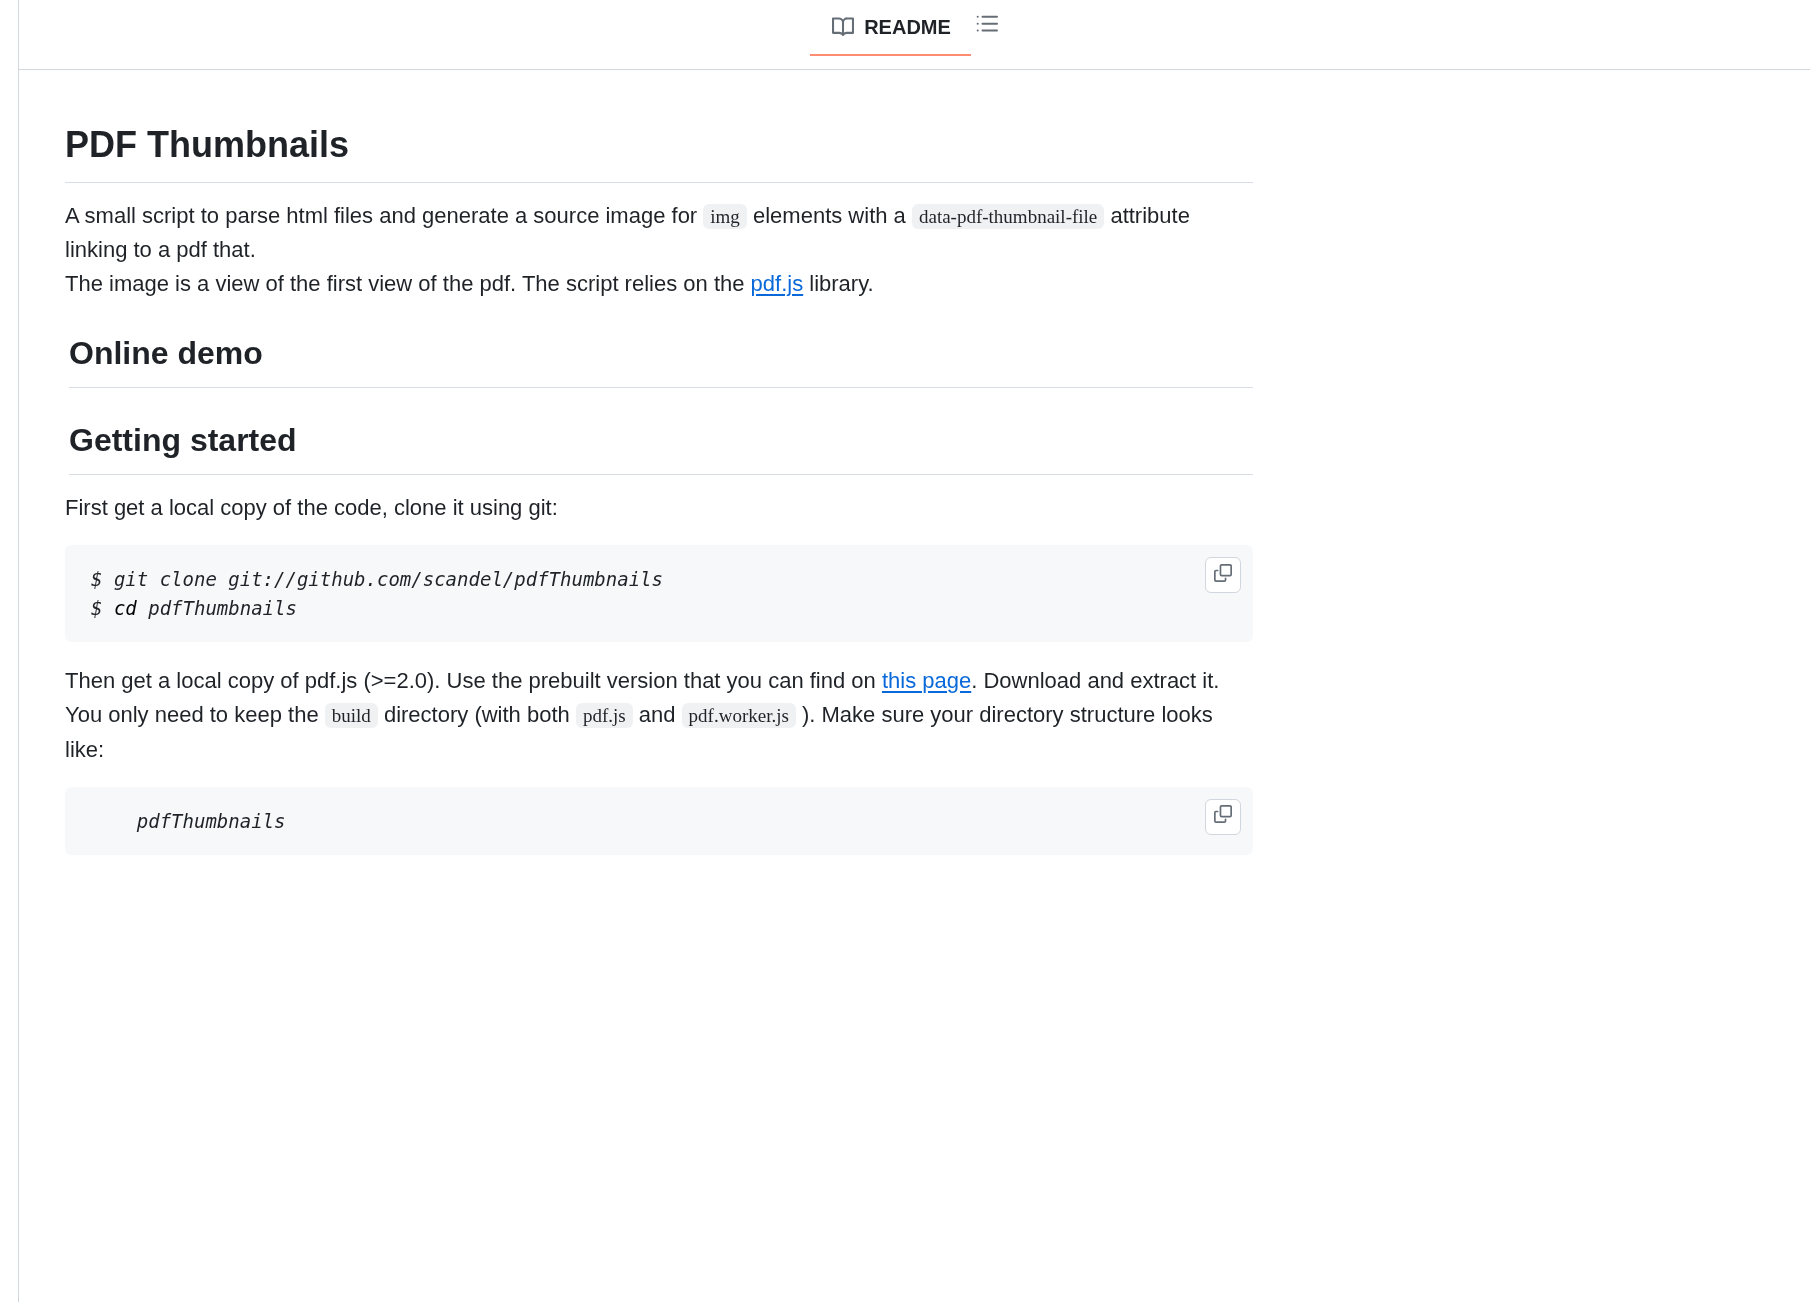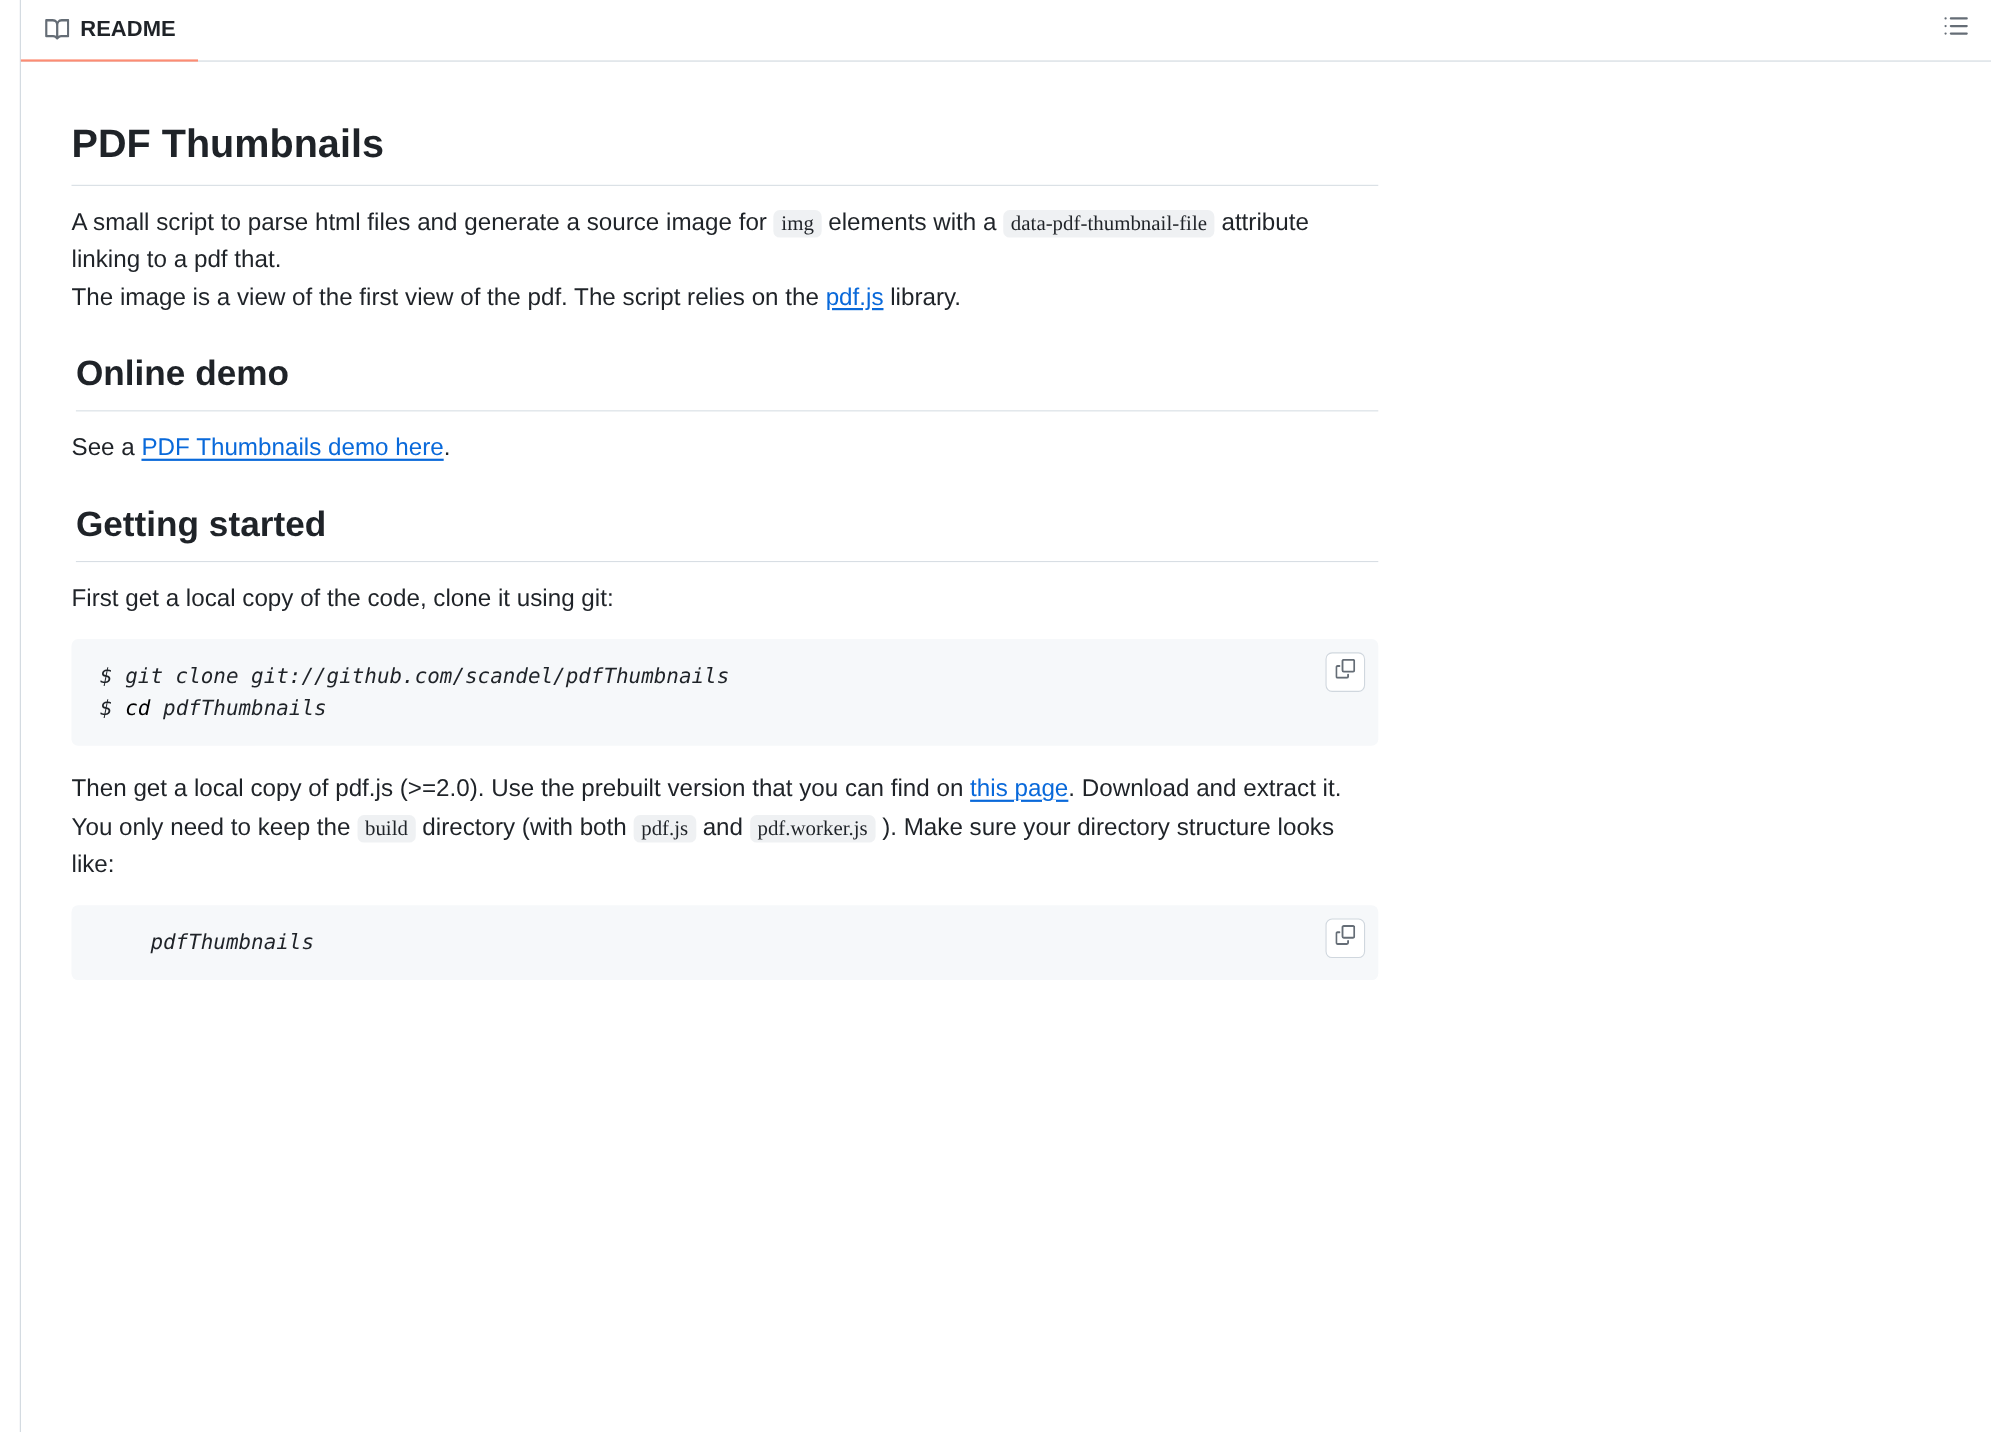--- a/index.html
+++ b/index.html
@@ -12,23 +12,23 @@
     line-height: 1.5;
   }
   .container {
     border-left: 1px solid #d0d7de;
     margin-left: 18px;
     min-height: 100vh;
   }
   .tab-header {
     display: flex;
     align-items: center;
-    justify-content: space-between;
+    justify-content: center;
     border-bottom: 1px solid #d0d7de;
-    padding: 0 16px 0 0;
+    padding: 0 16px 14px 0;
   }
   .tab {
     display: flex;
     align-items: center;
     gap: 10px;
     padding: 12px 20px 12px 22px;
     font-size: 20px;
     font-weight: 600;
     color: #1f2328;
     border-bottom: 2px solid #fd8c73;
@@ -141,23 +141,20 @@
 
     <h1>PDF Thumbnails</h1>
 
     <p>
       <span>A small script to parse html files and generate a source image for </span><code class="inline">img</code><span> elements with a </span><code class="inline">data-pdf-thumbnail-file</code><span> attribute linking to a pdf that.</span><br>
       <span>The image is a view of the first view of the pdf. The script relies on the </span><a href="#">pdf.js</a><span> library.</span>
     </p>
 
     <h2>Online demo</h2>
 
-    <p>
-      <span>See a </span><a href="#">PDF Thumbnails demo here</a><span>.</span>
-    </p>
 
     <h2>Getting started</h2>
 
     <p>First get a local copy of the code, clone it using git:</p>
 
     <div class="codeblock">
       <div class="copy-btn">
         <span>
           <svg width="18" height="18" viewBox="0 0 16 16" fill="currentColor">
               <path d="M0 6.75C0 5.784.784 5 1.75 5h1.5a.75.75 0 0 1 0 1.5h-1.5a.25.25 0 0 0-.25.25v7.5c0 .138.112.25.25.25h7.5a.25.25 0 0 0 .25-.25v-1.5a.75.75 0 0 1 1.5 0v1.5A1.75 1.75 0 0 1 9.25 16h-7.5A1.75 1.75 0 0 1 0 14.25Z"></path>

